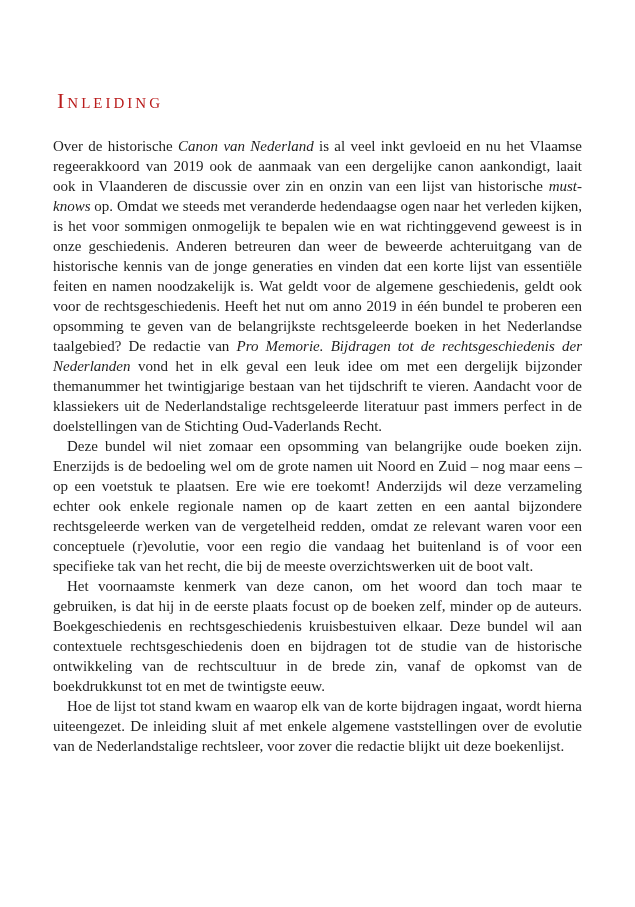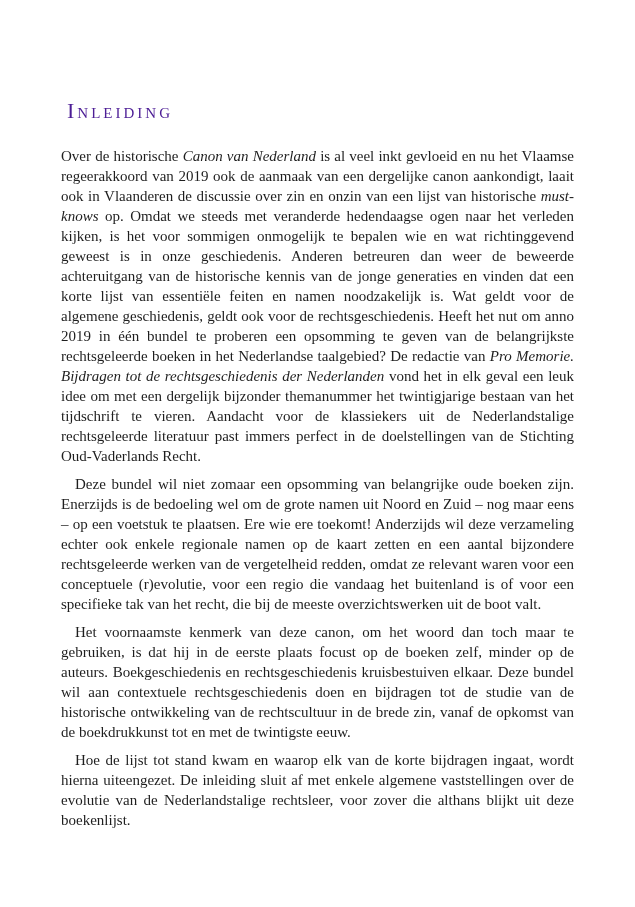--- a/index.html
+++ b/index.html
@@ -13,56 +13,56 @@
     height: 907px;
     margin: 0;
     background: #ffffff;
     color: #1e1e1e;
     box-sizing: border-box;
     padding: 84px 53px 0 53px;
     overflow: hidden;
     font-family: "Liberation Serif", serif;
   }
   .chapter-title {
-    margin: 14px;
+    margin: 4px;
     font-size: 22px;
     line-height: 26px;
     font-weight: normal;
     font-variant: small-caps;
     letter-spacing: 3px;
-    color: #4c1d95;
+    color: #b91c1c;
   }
   .section-heading {
     margin: 67px 0 0 0;
     font-size: 15.5px;
     line-height: 20px;
     font-weight: bold;
     color: #1a1a1a;
   }
   .body-text {
     margin-top: 22px;
     font-size: 15px;
     line-height: 20px;
     text-align: justify;
   }
   .body-text p {
-    margin: 8px;
+    margin: 0;
     padding: 0;
   }
   .body-text p.indent {
     text-indent: 14px;
   }
   .body-text i {
     font-style: italic;
   }
 </style>
 </head>
 <body>
 
 <div class="page">
   <h1 class="chapter-title">Inleiding</h1>
   <div class="body-text">
       <p class=""><span>Over de historische </span><i>Canon van Nederland</i><span> is al veel inkt gevloeid en nu het Vlaamse regeerakkoord van 2019 ook de aanmaak van een dergelijke canon aankondigt, laait ook in Vlaanderen de discussie over zin en onzin van een lijst van historische </span><i>must-knows</i><span> op. Omdat we steeds met veranderde hedendaagse ogen naar het verleden kijken, is het voor sommigen onmogelijk te bepalen wie en wat richtinggevend geweest is in onze geschiedenis. Anderen betreuren dan weer de beweerde achteruitgang van de historische kennis van de jonge generaties en vinden dat een korte lijst van essentiële feiten en namen noodzakelijk is. Wat geldt voor de algemene geschiedenis, geldt ook voor de rechtsgeschiedenis. Heeft het nut om anno 2019 in één bundel te proberen een opsomming te geven van de belangrijkste rechtsgeleerde boeken in het Nederlandse taalgebied? De redactie van </span><i>Pro Memorie. Bijdragen tot de rechtsgeschiedenis der Nederlanden</i><span> vond het in elk geval een leuk idee om met een dergelijk bijzonder themanummer het twintigjarige bestaan van het tijdschrift te vieren. Aandacht voor de klassiekers uit de Nederlandstalige rechtsgeleerde literatuur past immers perfect in de doelstellingen van de Stichting Oud-Vaderlands Recht.</span></p>
       <p class="indent"><span>Deze bundel wil niet zomaar een opsomming van belangrijke oude boeken zijn. Enerzijds is de bedoeling wel om de grote namen uit Noord en Zuid – nog maar eens – op een voetstuk te plaatsen. Ere wie ere toekomt! Anderzijds wil deze verzameling echter ook enkele regionale namen op de kaart zetten en een aantal bijzondere rechtsgeleerde werken van de vergetelheid redden, omdat ze relevant waren voor een conceptuele (r)evolutie, voor een regio die vandaag het buitenland is of voor een specifieke tak van het recht, die bij de meeste overzichtswerken uit de boot valt.</span></p>
       <p class="indent"><span>Het voornaamste kenmerk van deze canon, om het woord dan toch maar te gebruiken, is dat hij in de eerste plaats focust op de boeken zelf, minder op de auteurs. Boekgeschiedenis en rechtsgeschiedenis kruisbestuiven elkaar. Deze bundel wil aan contextuele rechtsgeschiedenis doen en bijdragen tot de studie van de historische ontwikkeling van de rechtscultuur in de brede zin, vanaf de opkomst van de boekdrukkunst tot en met de twintigste eeuw.</span></p>
-      <p class="indent"><span>Hoe de lijst tot stand kwam en waarop elk van de korte bijdragen ingaat, wordt hierna uiteengezet. De inleiding sluit af met enkele algemene vaststellingen over de evolutie van de Nederlandstalige rechtsleer, voor zover die althans blijkt uit deze boekenlijst.</span></p>
+      <p class="indent"><span>Hoe de lijst tot stand kwam en waarop elk van de korte bijdragen ingaat, wordt hierna uiteengezet. De inleiding sluit af met enkele algemene vaststellingen over de evolutie van de Nederlandstalige rechtsleer, voor zover die redactie blijkt uit deze boekenlijst.</span></p>
     </div>
 </div>
 
 </body></html>

